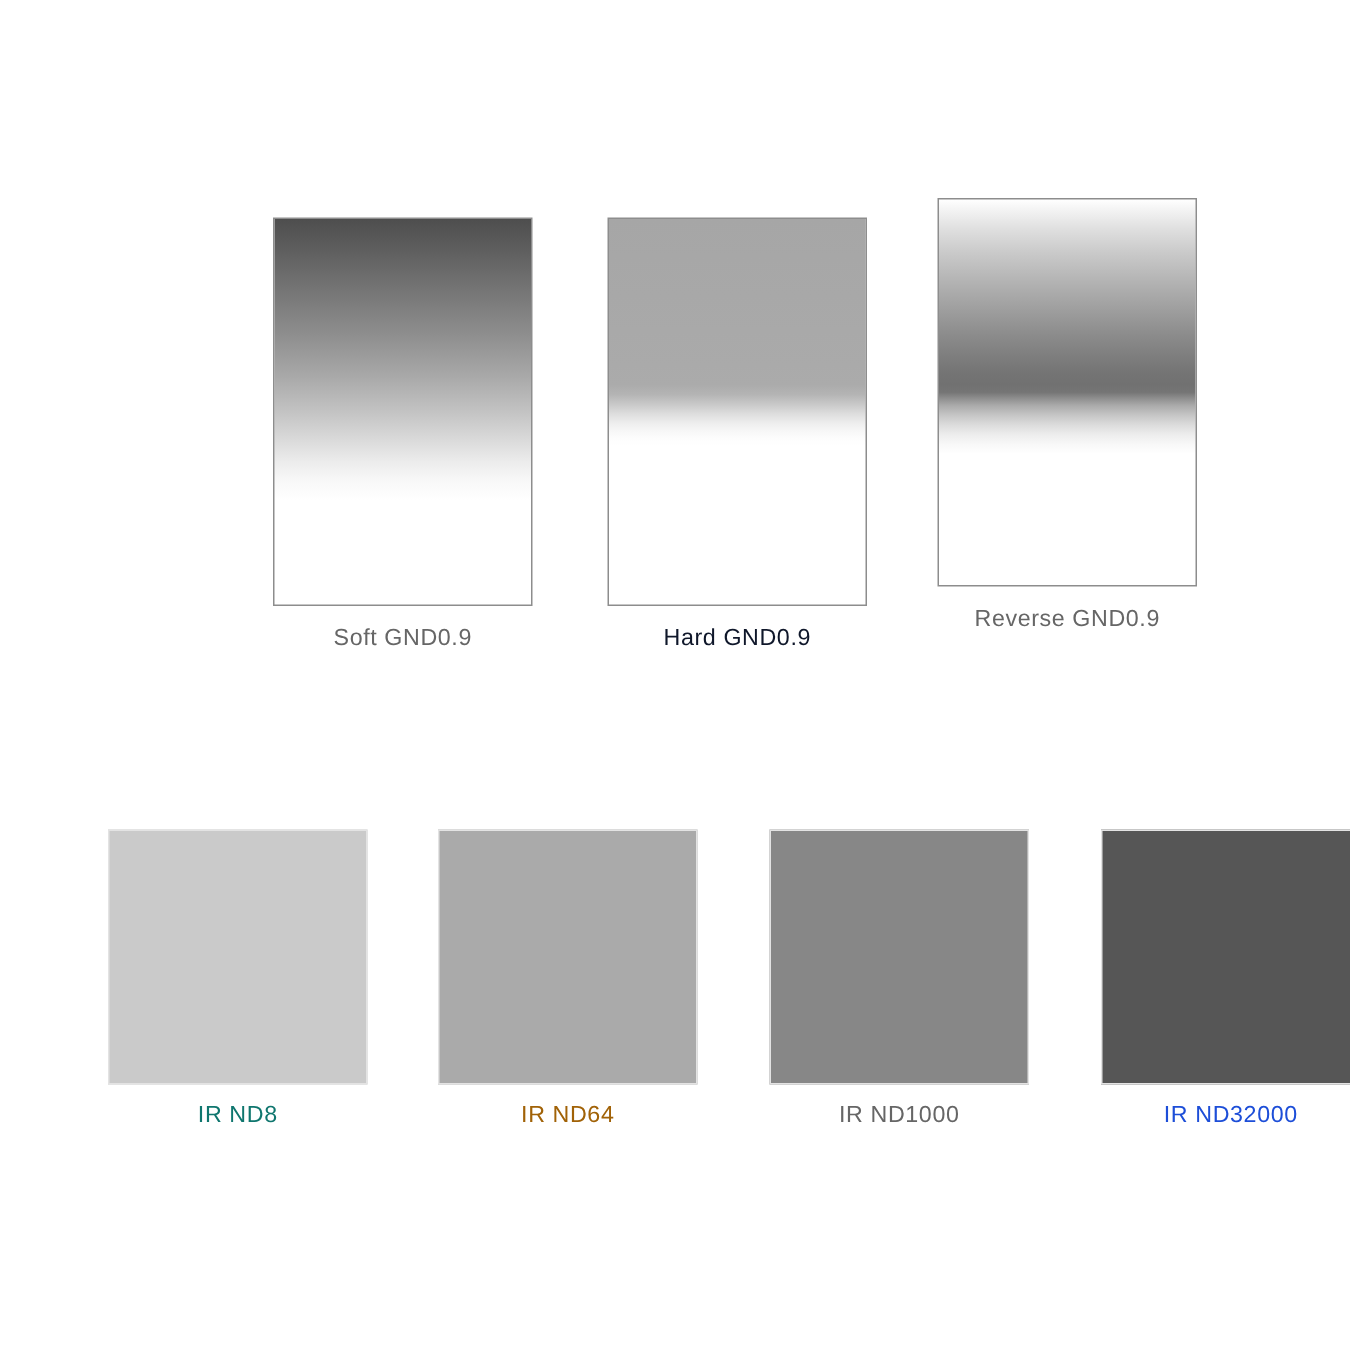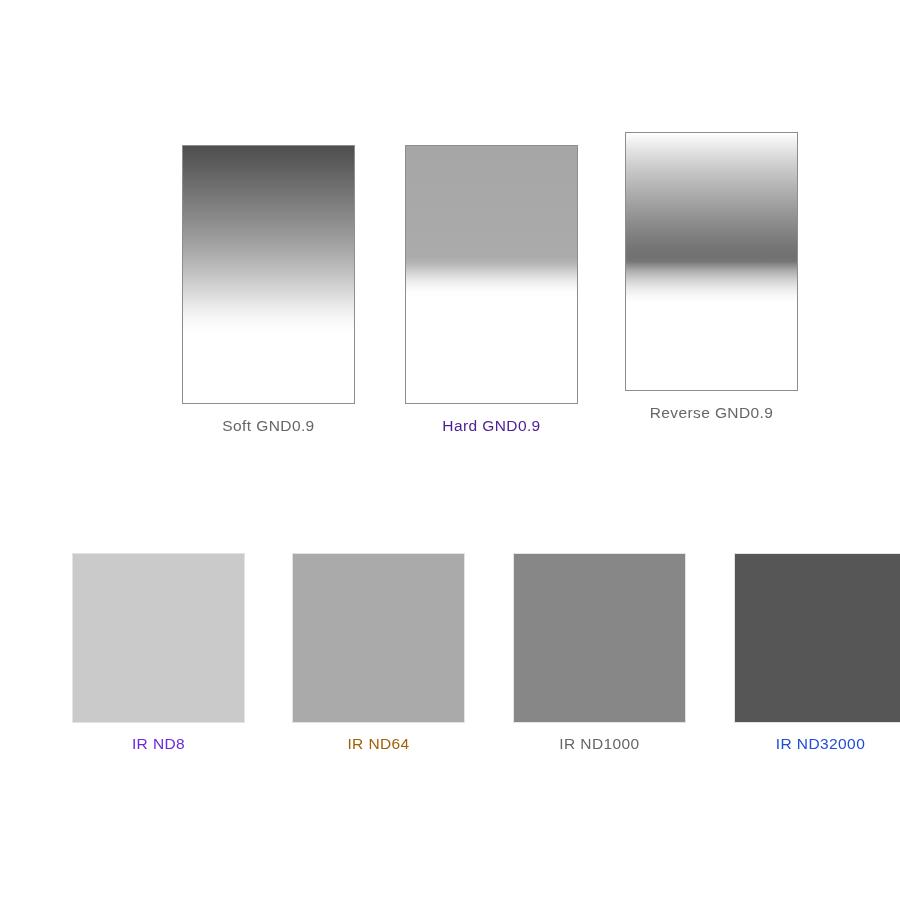--- a/index.html
+++ b/index.html
@@ -131,35 +131,35 @@
 
   <div class="row row-gnd">
 
     <div class="cell cell-gnd-0">
       <div class="swatch grad-soft" style="border-color: rgb(141, 141, 141);"></div>
       <div class="caption" style="color: rgb(102, 102, 102);">Soft GND0.9</div>
     </div>
 
     <div class="cell cell-gnd-1">
       <div class="swatch grad-hard" style="border-color: rgb(141, 141, 141);"></div>
-      <div class="caption" style="color: #4c1d95;">Hard GND0.9</div>
+      <div class="caption" style="color: #0f172a;">Hard GND0.9</div>
     </div>
 
     <div class="cell cell-gnd-2">
       <div class="swatch grad-reverse" style="border-color: rgb(141, 141, 141);"></div>
       <div class="caption" style="color: rgb(102, 102, 102);">Reverse GND0.9</div>
     </div>
 
   </div>
 
   <div class="row row-nd">
 
     <div class="cell cell-nd-0">
       <div class="swatch flat" style="background-color: rgb(202, 202, 202); border-color: rgb(227, 227, 227);"></div>
-      <div class="caption" style="color: #6d28d9;">IR ND8</div>
+      <div class="caption" style="color: #0f766e;">IR ND8</div>
     </div>
 
     <div class="cell cell-nd-1">
       <div class="swatch flat" style="background-color: rgb(170, 170, 170); border-color: rgb(227, 227, 227);"></div>
       <div class="caption" style="color: #a16207;">IR ND64</div>
     </div>
 
     <div class="cell cell-nd-2">
       <div class="swatch flat" style="background-color: rgb(135, 135, 135); border-color: rgb(227, 227, 227);"></div>
       <div class="caption" style="color: rgb(102, 102, 102);">IR ND1000</div>

